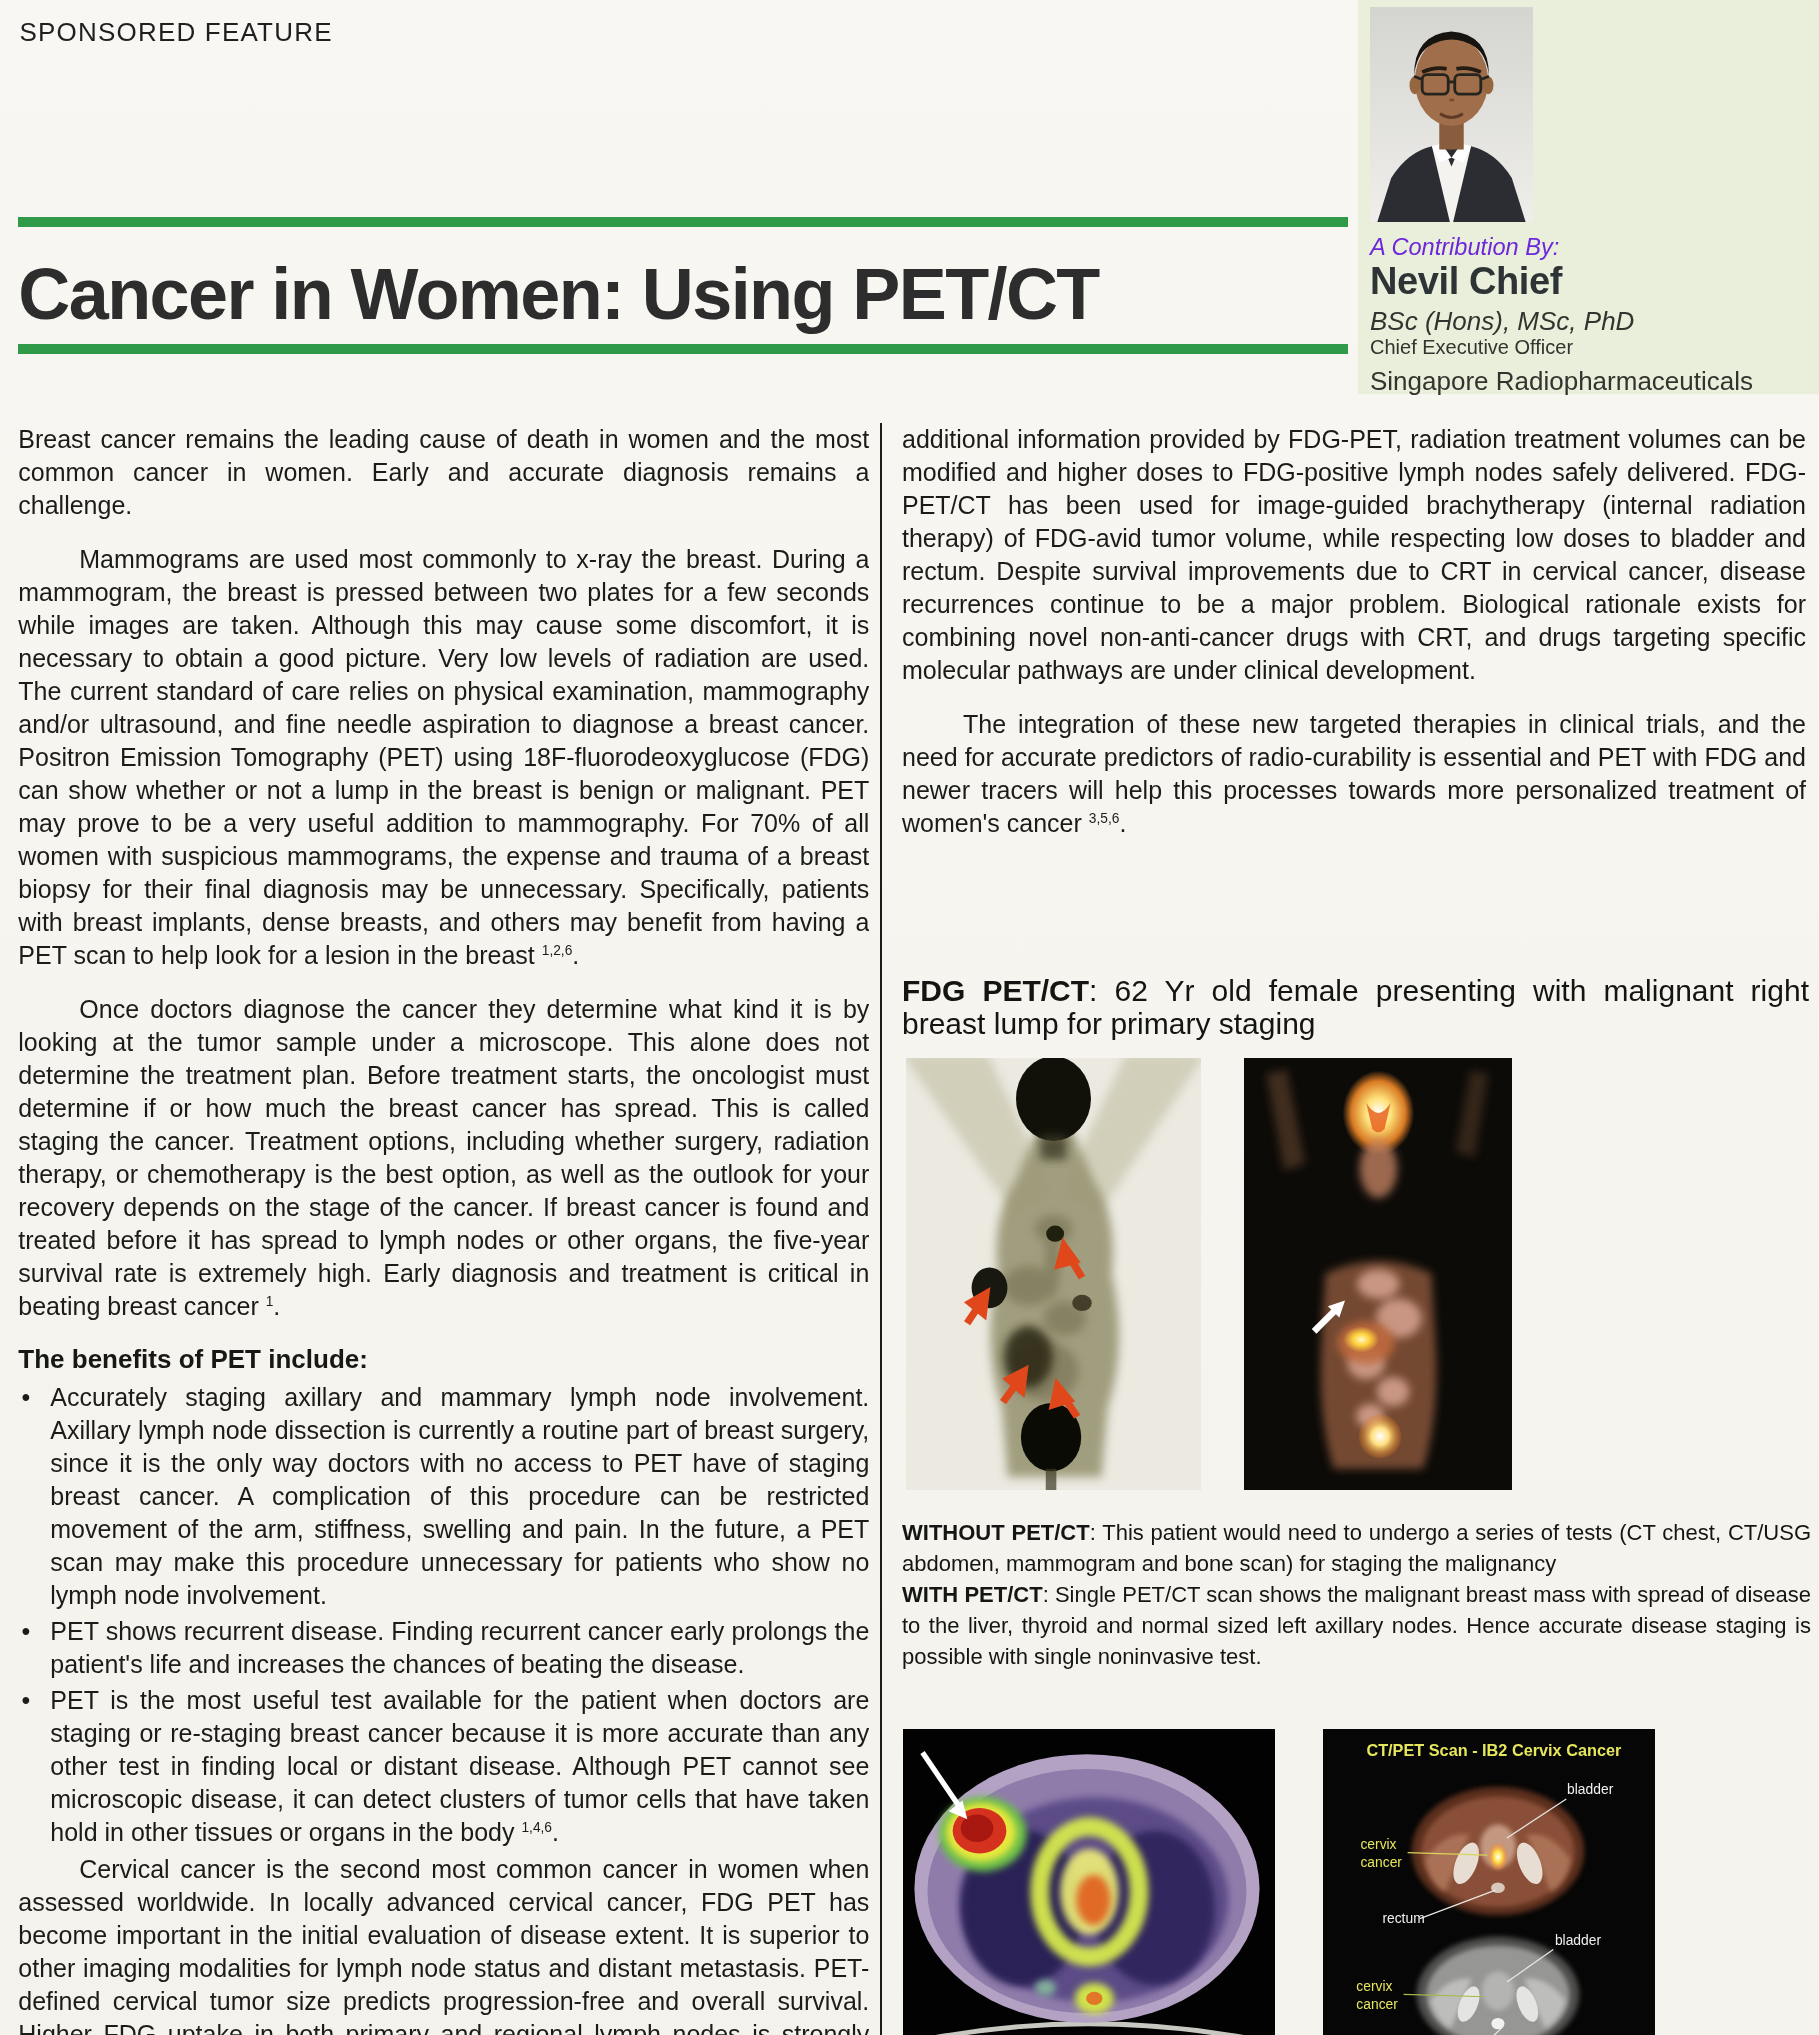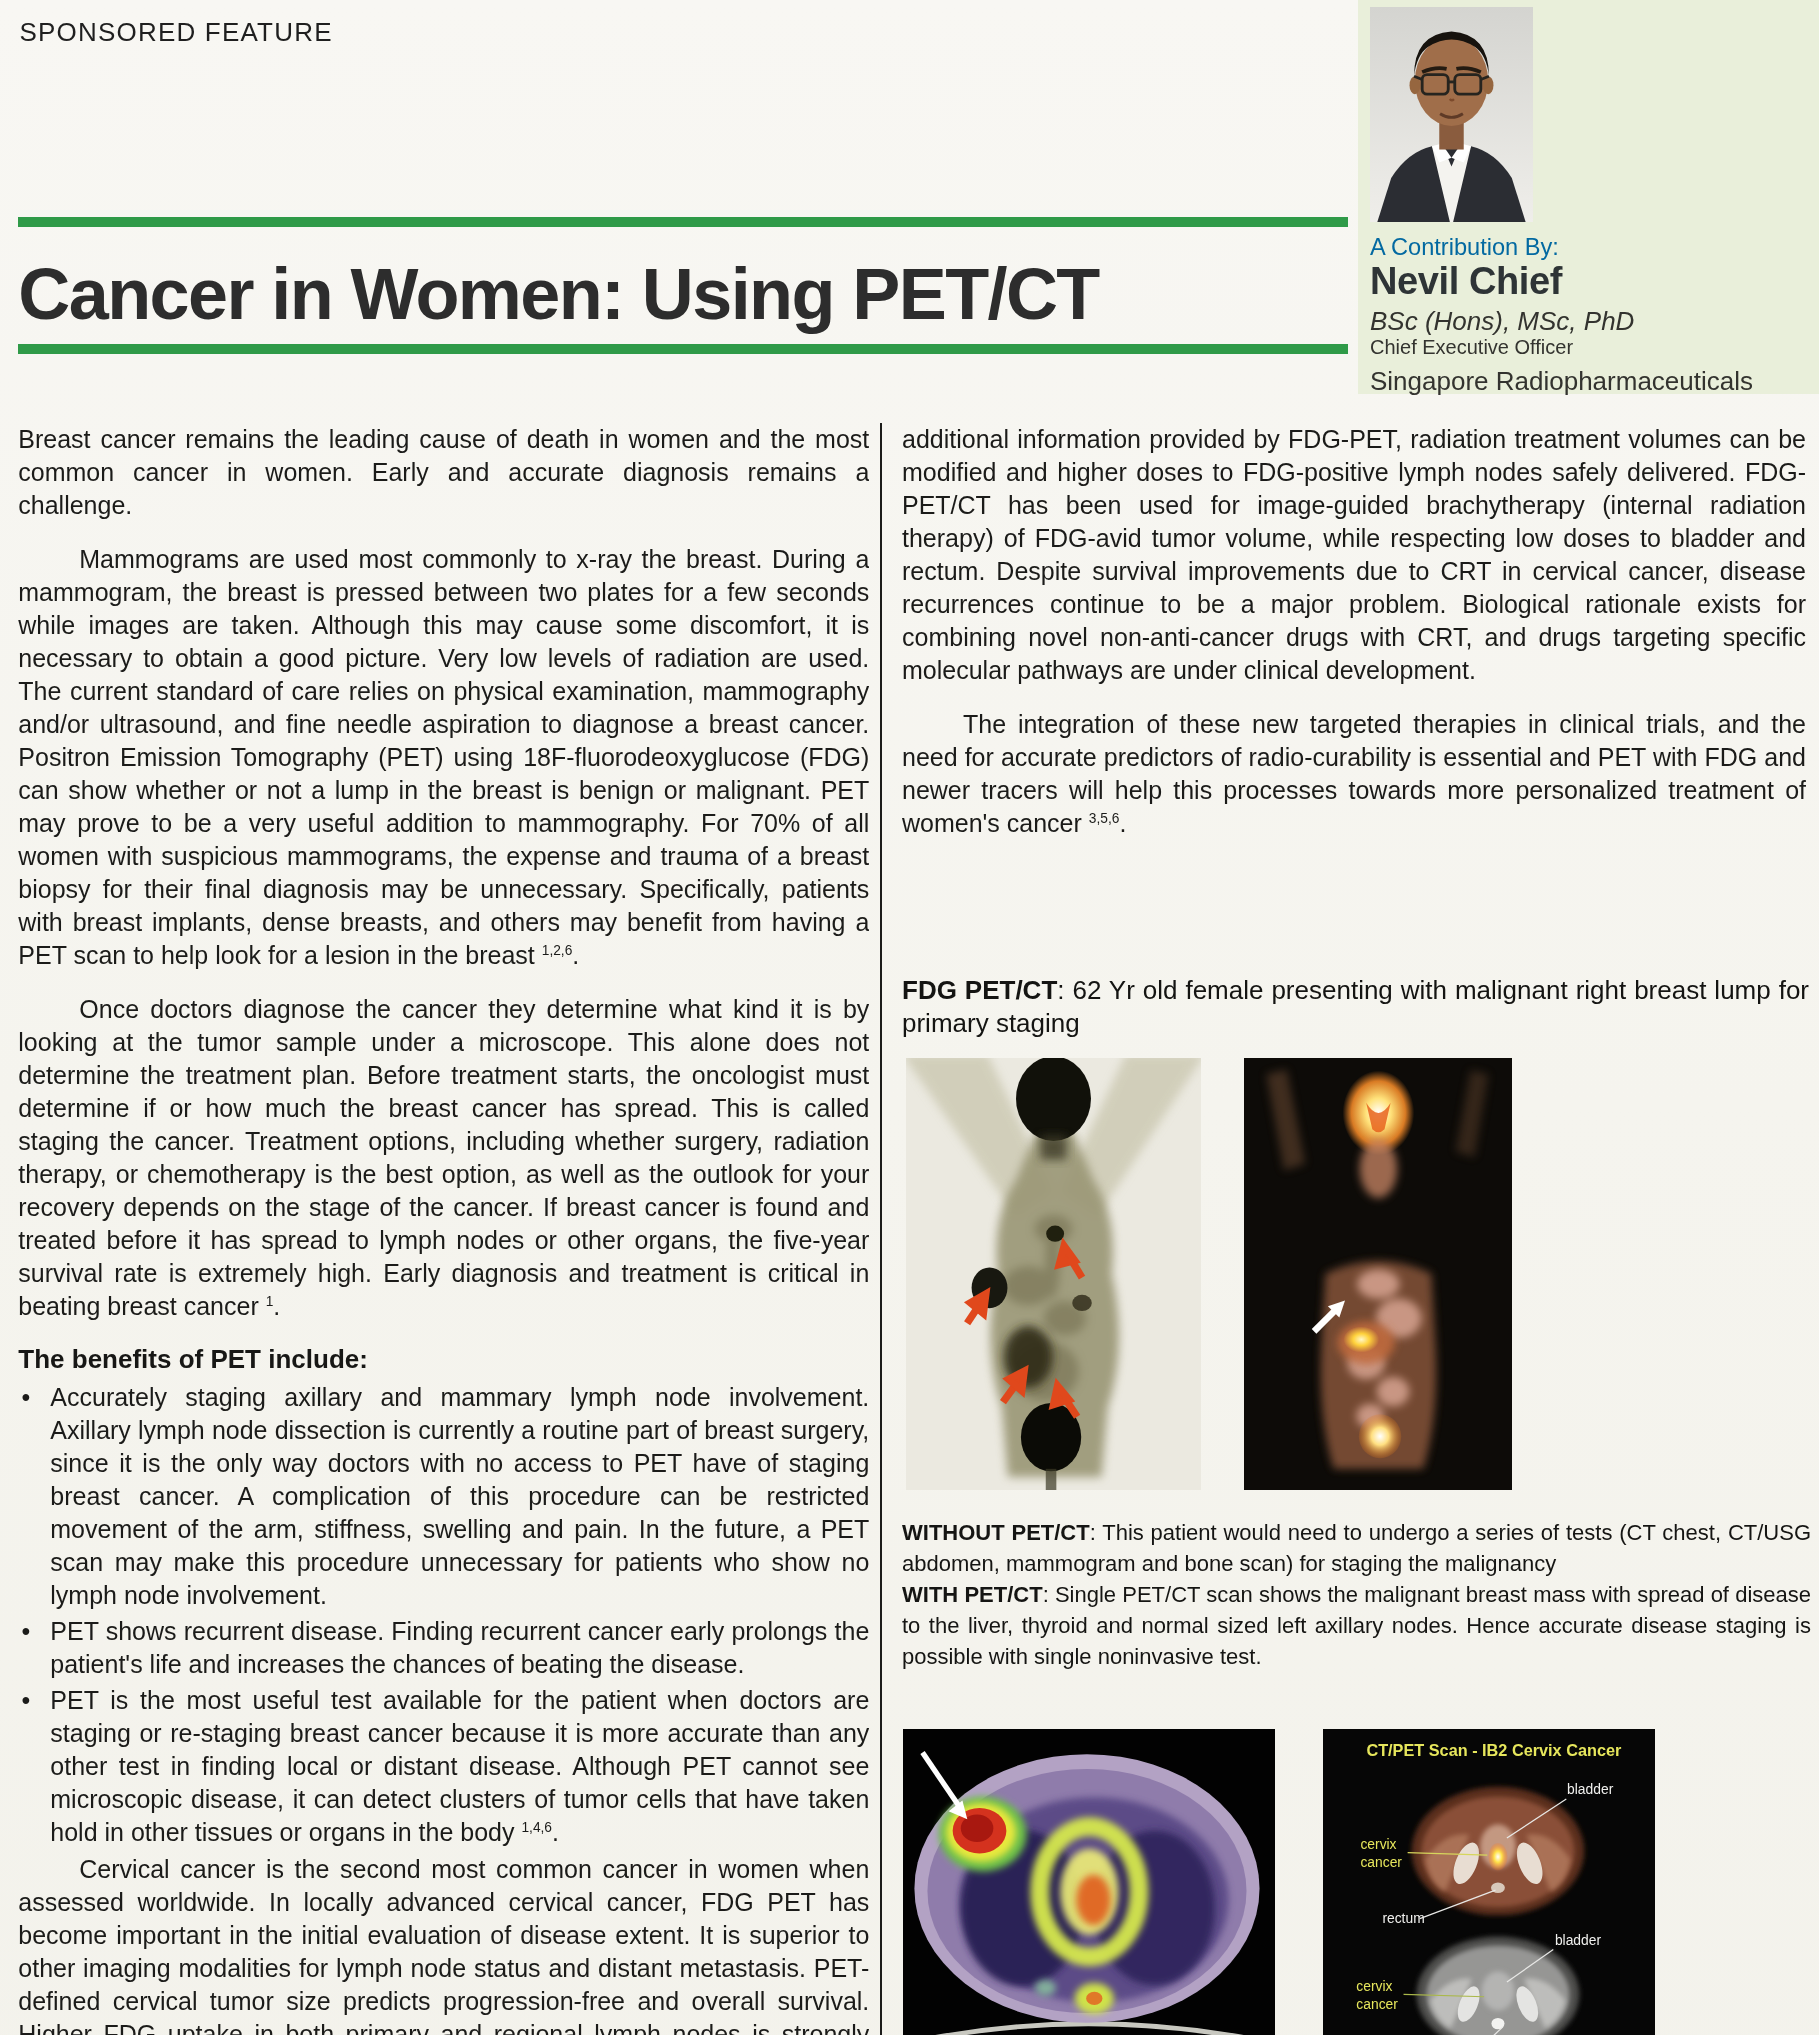--- a/index.html
+++ b/index.html
@@ -21,38 +21,38 @@
     overflow:hidden;
   }
   .abs{position:absolute;}
   .kicker{left:19.5px;top:17px;font-size:26px;letter-spacing:1.2px;color:#1f1f1f;font-weight:500;}
   .bar{left:18.3px;width:1330px;height:9.8px;background:var(--accent);}
   .bar-top{top:217px;}
   .bar-bottom{top:344px;}
   .page-title{left:18.3px;top:253px;width:1330px;font-size:72px;font-weight:700;letter-spacing:-1.6px;color:#2d2d2d;white-space:nowrap;}
   .contrib-box{left:1358px;top:0;width:462px;height:394px;background:var(--contrib-bg);}
   .portrait{left:1370px;top:7.3px;width:163px;height:215px;}
-  .contrib-label{left:1370px;top:234px;font-size:23.6px;color:#0369a1;}
+  .contrib-label{left:1370px;top:234px;font-size:23.6px;color:#6d28d9;font-style:italic;}
   .contrib-name{left:1370px;top:260px;font-size:38px;font-weight:700;color:#2e3436;letter-spacing:-0.4px;}
   .contrib-quals{left:1370px;top:306px;font-size:26px;font-style:italic;color:#33332f;}
   .contrib-role{left:1370px;top:336px;font-size:20px;color:#33332f;}
   .contrib-company{left:1370px;top:366px;font-size:26px;color:#33332f;}
 
   .col-left{left:18.3px;top:423px;width:851px;height:2100px;overflow:hidden;}
   .divider{left:880px;top:423px;width:2px;height:2104px;background:#1c1c1a;}
   .col-right-paras{left:902px;top:423px;width:904px;}
 
   .para{font-size:25px;line-height:33px;text-align:justify;margin:0 0 21px;color:#1b1b19;}
   .para.indent{text-indent:61px;}
   .benefits-heading{font-size:26px;font-weight:700;margin:6.5px 0 5.7px;color:#171715;}
   .bullet{position:relative;padding-left:32px;font-size:25px;line-height:33px;text-align:justify;margin:0 0 3.3px;color:#1b1b19;}
   .bullet::before{content:"\2022";position:absolute;left:3.3px;top:0;}
   sup{font-size:55%;line-height:0;}
 
-  .case-heading{left:902px;top:974px;width:907px;font-size:26px;line-height:33px;text-align:justify;color:#141412;}
+  .case-heading{left:902px;top:974px;width:907px;font-size:30px;line-height:33px;text-align:justify;color:#141412;}
   .case-heading .lead{font-weight:700;}
   .scanA{left:906px;top:1058px;width:295px;height:432px;}
   .scanB{left:1244px;top:1058px;width:268px;height:432px;}
   .caption-block{left:902px;top:1517px;width:909px;}
   .caption-block p{font-size:22px;line-height:31px;text-align:justify;color:#151513;margin:0;}
   .caption-block .lead{font-weight:700;}
   .scanC{left:903px;top:1729px;width:372px;height:341px;}
   .scanD{left:1323px;top:1729px;width:332px;height:341px;}
 </style>
 </head>

